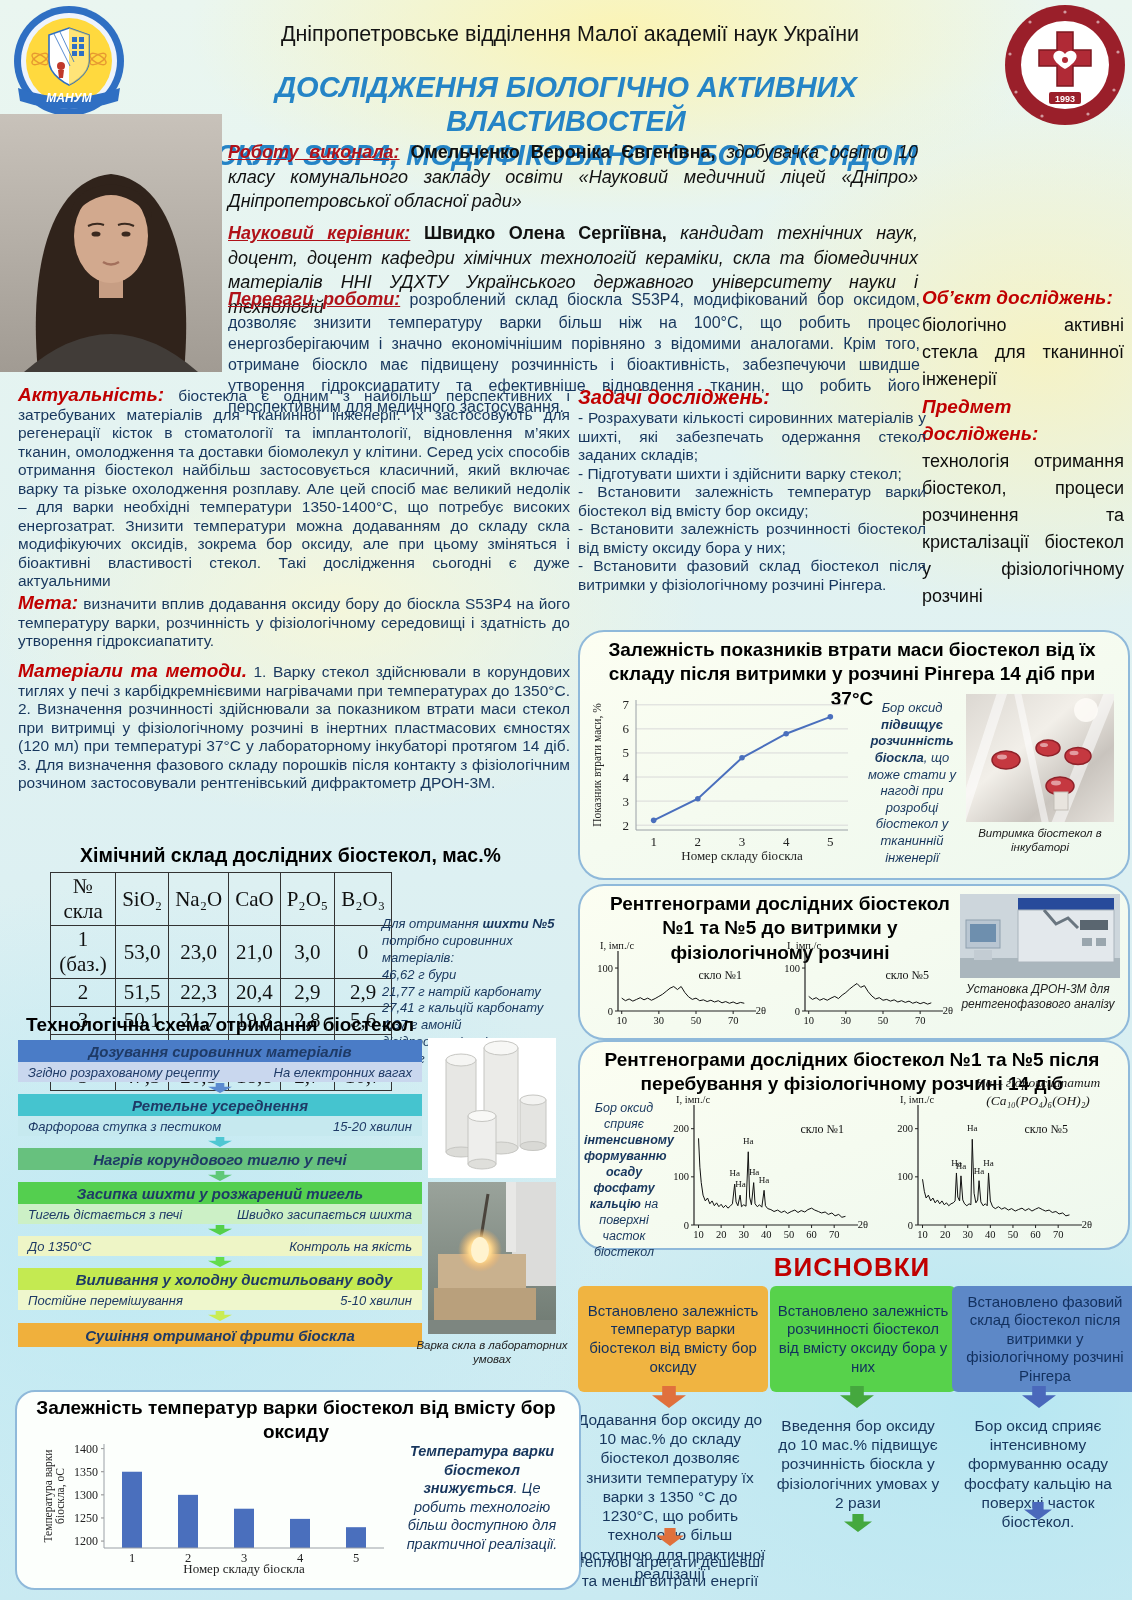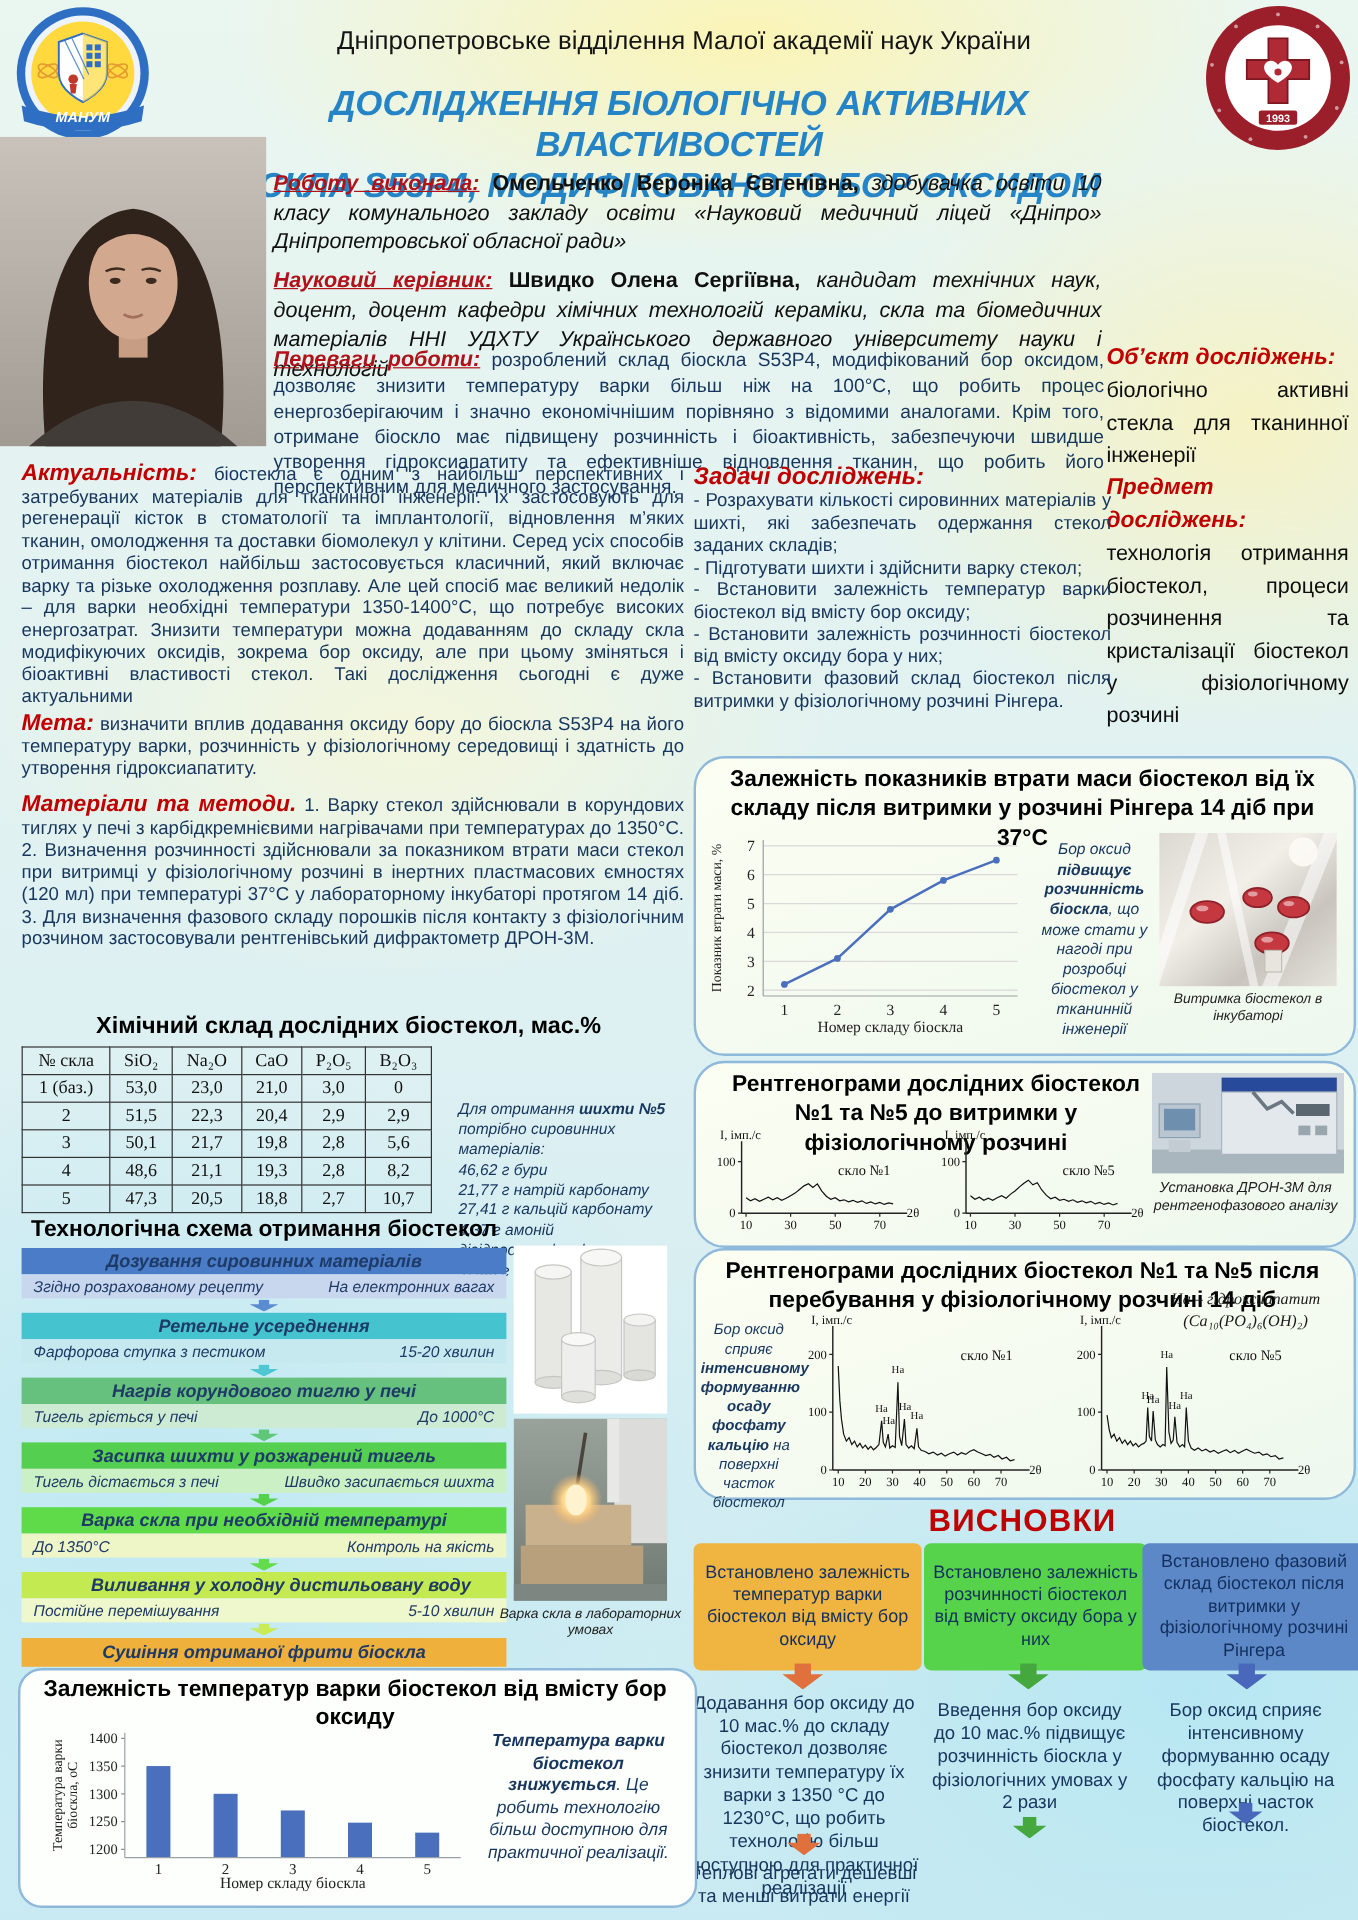--- a/index.html
+++ b/index.html
@@ -23,21 +23,21 @@
   .plabel{color:#c00000;font-weight:bold;font-style:italic;font-size:19px;}
   .org-line{font-size:21.5px;color:#141414;}
   .main-title{font-size:29px;font-weight:bold;font-style:italic;color:#2584c6;line-height:1.18;}
   .authors p{margin:0 0 7px 0;font-size:18px;line-height:1.37;color:#101010;}
   .authors .nm{font-weight:bold;}
   .authors .ds{font-style:italic;}
   .body15{font-size:15.5px;line-height:18.5px;}
   .sidebar-txt{font-size:18px;line-height:1.5;color:#0d0d0d;}
   .sb-label{color:#c00000;font-weight:bold;font-style:italic;font-size:19px;line-height:1.45;}
   .sec-title{font-weight:bold;font-size:19.5px;color:#000;}
-  table.comp{border-collapse:collapse;font-family:"Liberation Serif",serif;font-size:15px;}
+  table.comp{border-collapse:collapse;font-family:"Liberation Serif",serif;font-size:21px;margin-left:32px;}
   table.comp th,table.comp td{border:1px solid #333;text-align:center;padding:1px 6px;height:20px;font-weight:normal;}
   .note{font-size:13px;font-style:italic;color:#17365d;line-height:1.3;margin-top:48px;}
   .flow{width:404px;}
   .fs .hd{height:22px;display:flex;align-items:center;justify-content:center;
      font-weight:bold;font-style:italic;font-size:15px;color:#1e3a66;}
   .fs .sub{height:20px;display:flex;justify-content:space-between;align-items:center;
      padding:0 10px;font-style:italic;font-size:13px;color:#1e3a66;}
   .arr{width:24px;height:10px;margin:1px auto;
      clip-path:polygon(32% 0,68% 0,68% 38%,100% 38%,50% 100%,0 38%,32% 38%);}
   .s0 .hd{background:#4a7cc7;} .s0 .sub{background:#c9d7ee;} .a0{background:#5b8bd0;}
@@ -268,36 +268,31 @@
     <div class="fs s1">
       <div class="hd">Ретельне усереднення</div>
       <div class="sub">
           <span>Фарфорова ступка з пестиком</span>
           <span>15-20 хвилин</span>
         </div>
       <div class="arr a1"></div>
     </div>
     <div class="fs s2">
       <div class="hd">Нагрів корундового тиглю у печі</div>
-      <div class="sub">
-          <span>Тигель гріється у печі</span>
-          <span>До 1000°С</span>
-        </div>
       <div class="arr a2"></div>
     </div>
     <div class="fs s3">
       <div class="hd">Засипка шихти у розжарений тигель</div>
       <div class="sub">
           <span>Тигель дістається з печі</span>
           <span>Швидко засипається шихта</span>
         </div>
       <div class="arr a3"></div>
     </div>
     <div class="fs s4">
-      <div class="hd">Варка скла при необхідній температурі</div>
       <div class="sub">
           <span>До 1350°С</span>
           <span>Контроль на якість</span>
         </div>
       <div class="arr a4"></div>
     </div>
     <div class="fs s5">
       <div class="hd">Виливання у холодну дистильовану воду</div>
       <div class="sub">
           <span>Постійне перемішування</span>

